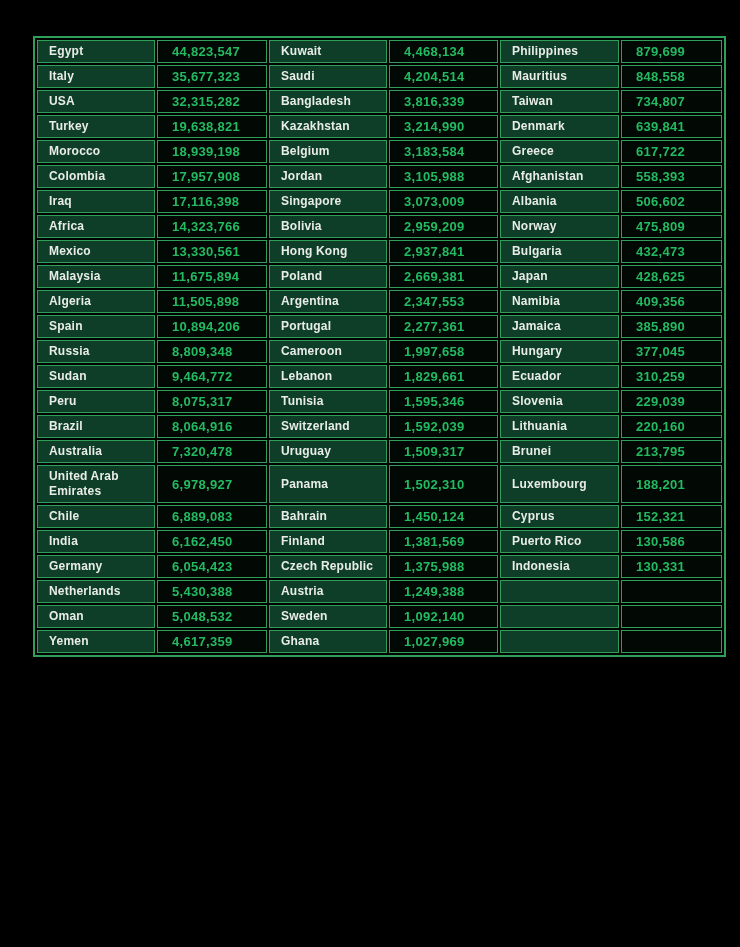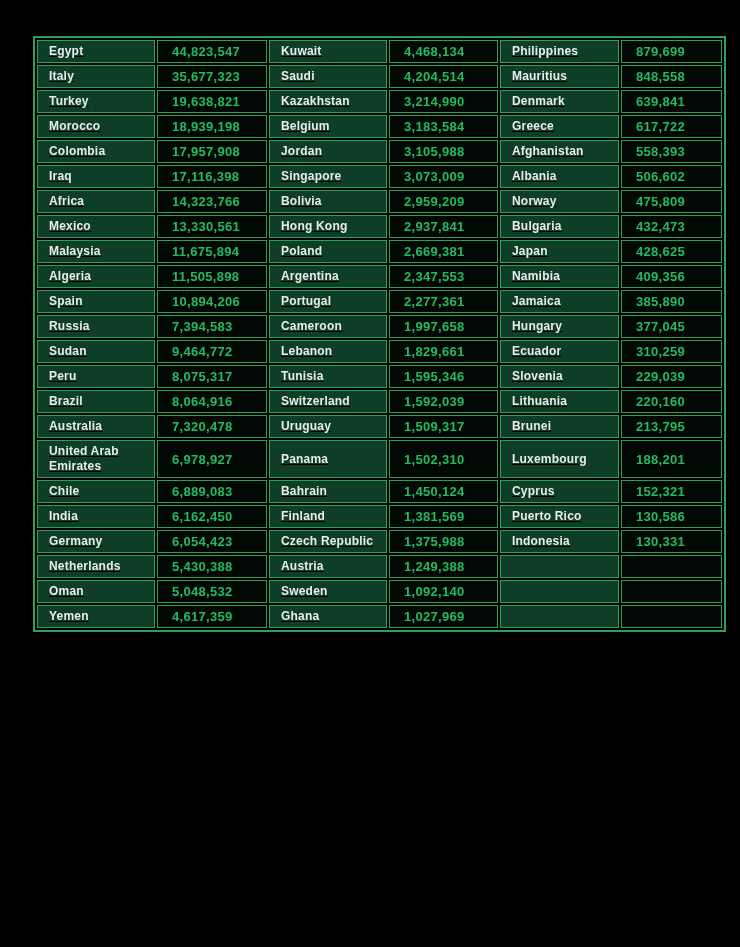--- a/index.html
+++ b/index.html
@@ -22,21 +22,20 @@
     position: absolute;
     left: 33px; top: 36px;
   }
   table.stats {
     border-collapse: separate;
     border-spacing: 2px;
     border: 2px solid var(--table-border);
     width: 675px;
     table-layout: fixed;
     background: var(--background);
-    text-decoration: underline;
   }
   td {
     border: 1.5px solid var(--table-border);
     height: 19px;
     vertical-align: middle;
     line-height: 15px;
     overflow: hidden;
   }
   td.country {
     background: var(--country-cell-bg);
@@ -80,20 +79,28 @@
         </tr>
         <tr>
           <td class="country">Italy</td>
           <td class="value">35,677,323</td>
           <td class="country">Saudi</td>
           <td class="value">4,204,514</td>
           <td class="country">Mauritius</td>
           <td class="value">848,558</td>
         </tr>
         <tr>
+          <td class="country">USA</td>
+          <td class="value">32,315,282</td>
+          <td class="country">Bangladesh</td>
+          <td class="value">3,816,339</td>
+          <td class="country">Taiwan</td>
+          <td class="value">734,807</td>
+        </tr>
+        <tr>
           <td class="country">Turkey</td>
           <td class="value">19,638,821</td>
           <td class="country">Kazakhstan</td>
           <td class="value">3,214,990</td>
           <td class="country">Denmark</td>
           <td class="value">639,841</td>
         </tr>
         <tr>
           <td class="country">Morocco</td>
           <td class="value">18,939,198</td>
@@ -153,21 +160,21 @@
         <tr>
           <td class="country">Spain</td>
           <td class="value">10,894,206</td>
           <td class="country">Portugal</td>
           <td class="value">2,277,361</td>
           <td class="country">Jamaica</td>
           <td class="value">385,890</td>
         </tr>
         <tr>
           <td class="country">Russia</td>
-          <td class="value">7,394,583</td>
+          <td class="value">8,809,348</td>
           <td class="country">Cameroon</td>
           <td class="value">1,997,658</td>
           <td class="country">Hungary</td>
           <td class="value">377,045</td>
         </tr>
         <tr>
           <td class="country">Sudan</td>
           <td class="value">9,464,772</td>
           <td class="country">Lebanon</td>
           <td class="value">1,829,661</td>

